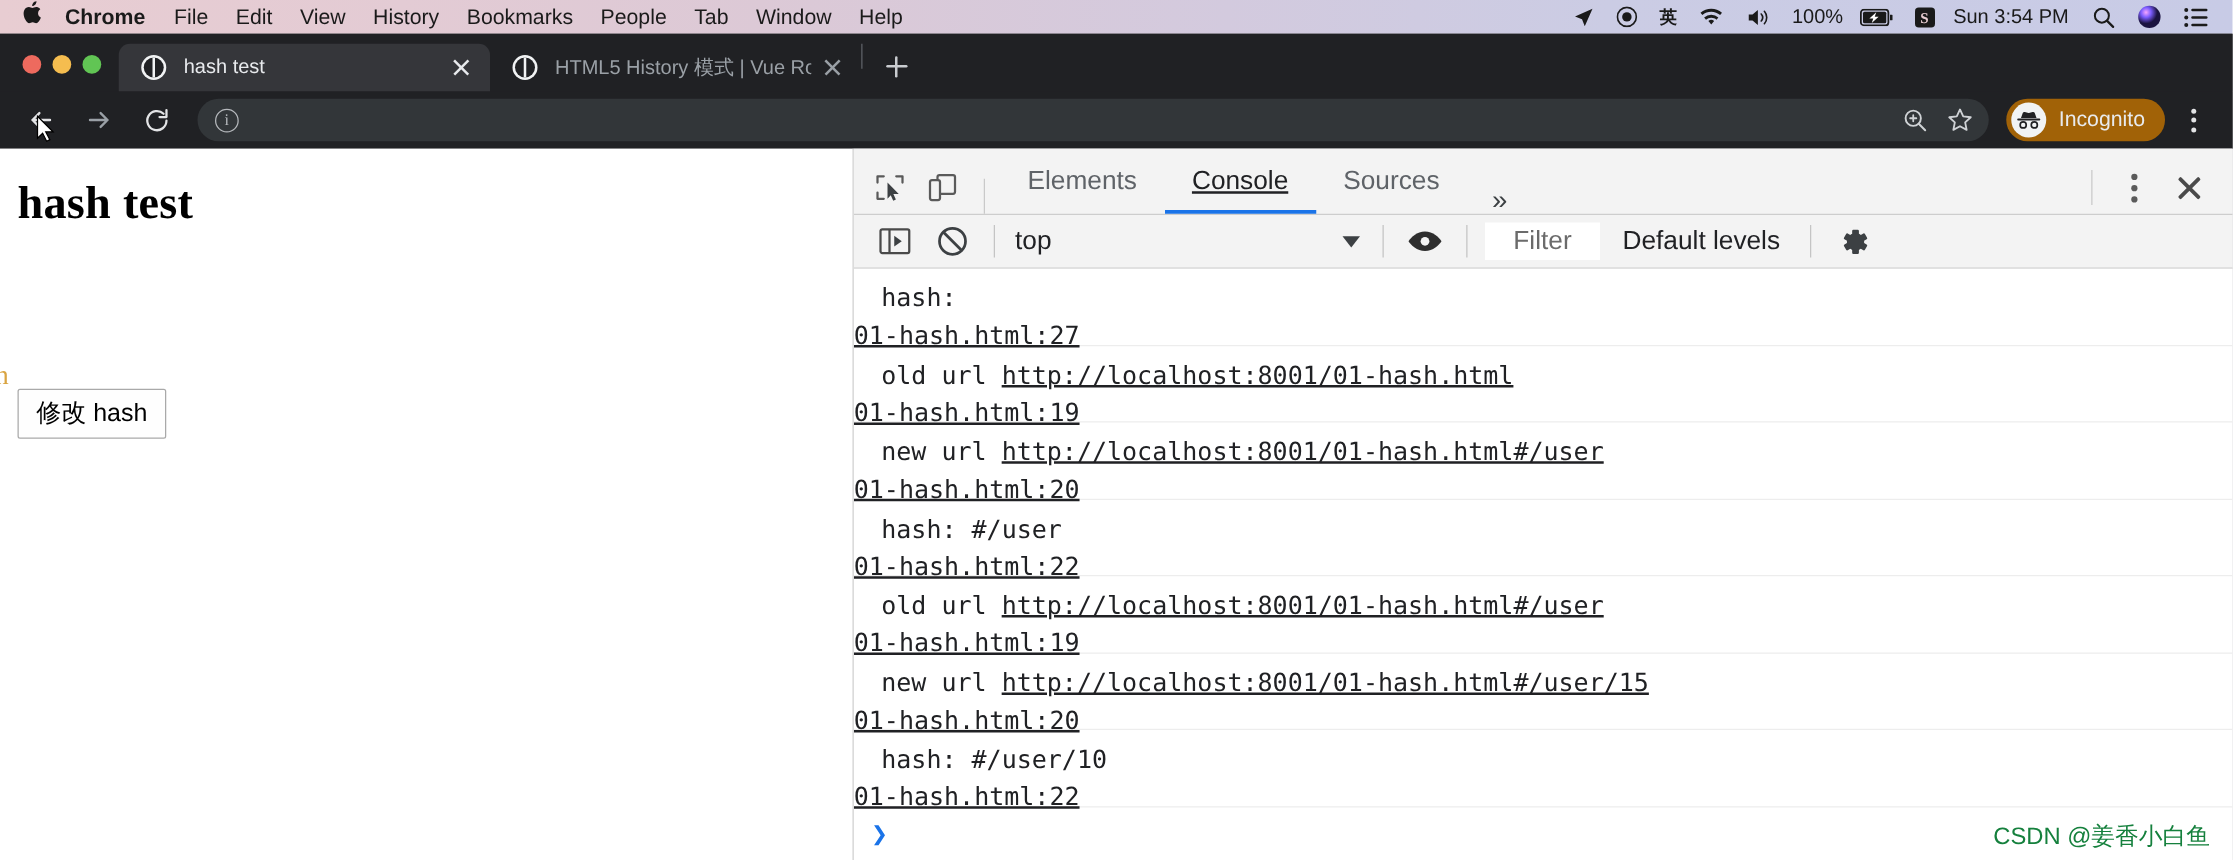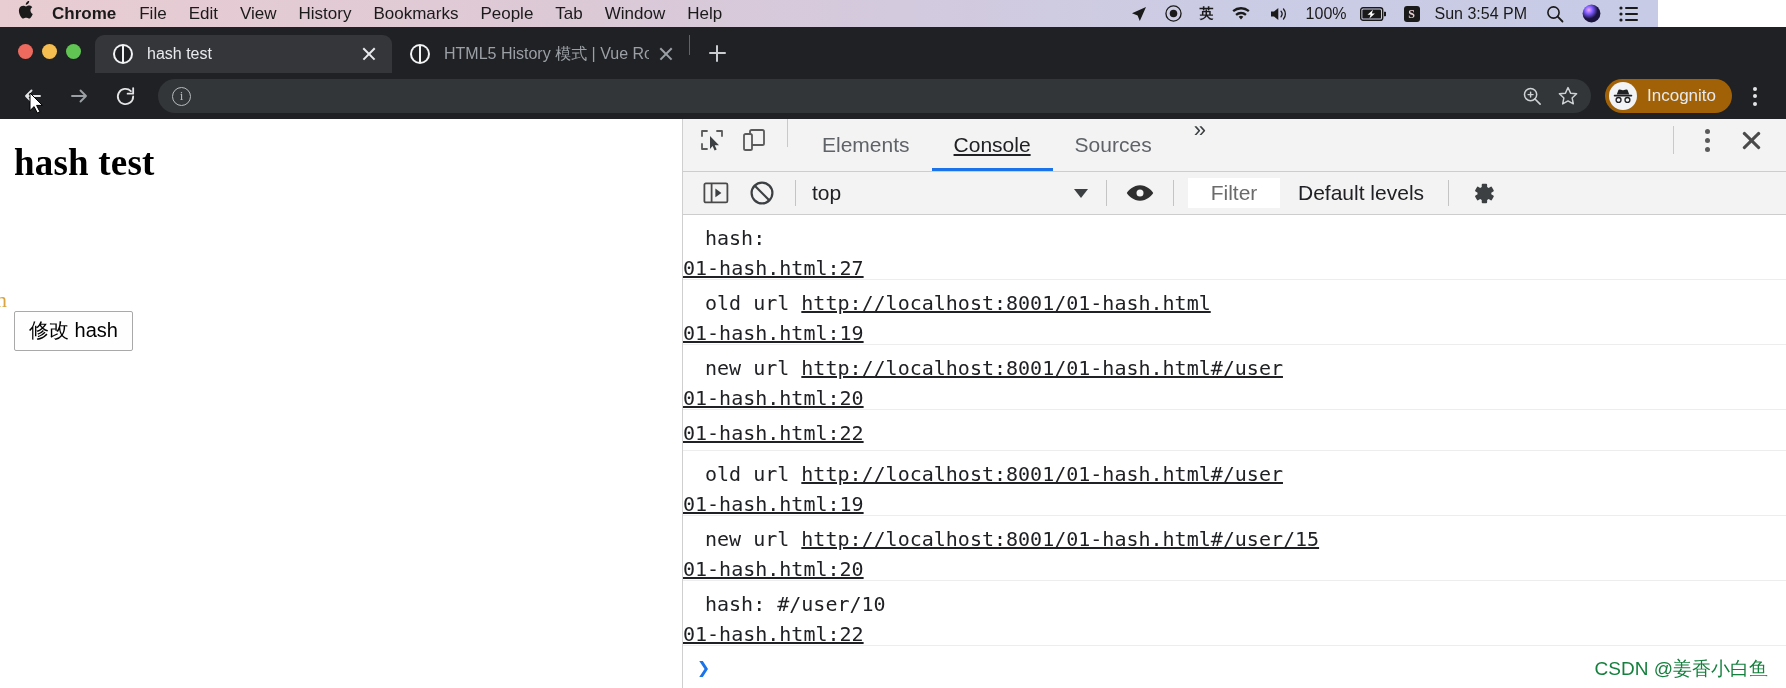--- a/index.html
+++ b/index.html
@@ -6,21 +6,21 @@
   html, body {
     width: 1786px; height: 688px;
     overflow: hidden;
     background: #ffffff;
     font-family: "Liberation Sans", sans-serif;
   }
 
   
   .menubar {
     position: absolute; left: 0; top: 0;
-    width: 1658px; height: 27px;
+    width: 1786px; height: 27px;
     background: linear-gradient(to right, #e8cdd2 0%, #e3cbd4 18%, #dcc9d6 34%, #d3cade 55%, #cbcce4 72%, #c8cbe6 100%);
     display: flex; align-items: center;
     font-size: 17px; color: #1a1a1a;
     padding: 0 10px 0 14px;
   }
   .mb-left { display: flex; align-items: center; gap: 0; }
   .mb-item { padding: 0 11px; white-space: nowrap; line-height: 27px; }
   .mb-apple { padding: 0 11px 0 4px; font-size: 17px; position: relative; top: -1px; }
   .mb-app { font-weight: bold; padding: 0 12px 0 8px; }
   .mb-right { margin-left: auto; display: flex; align-items: center; gap: 0; }
@@ -179,21 +179,21 @@
 
   
   .devtools {
     width: 1103px; height: 569px; background: #fff;
     display: flex; flex-direction: column;
     font-family: "Liberation Sans", sans-serif;
   }
   .dt-header {
     height: 53px; background: #f3f3f3;
     border-bottom: 1px solid #cdcdcd;
-    display: flex; align-items: flex-start; padding: 0 0 0 8px;
+    display: flex; align-items: flex-end; padding: 0 0 0 8px;
   }
   .dt-ic {
     width: 42px; height: 42px; display: flex; align-items: center; justify-content: center;
     color: #5a5a5a;
   }
   .dt-vsep { width: 1px; height: 28px; background: #c9c9c9; margin: 0 12px; }
   .dt-tab {
     height: 52px; display: flex; align-items: center;
     padding: 0 22px; font-size: 21px; color: #5f6368;
     position: relative; white-space: nowrap;
@@ -553,20 +553,21 @@
       </div>
 
       <div class="log-row">
         <span class="log-gutter"></span>
         <span class="log-msg"><span>new url </span><u>http://localhost:8001/01-hash.html#/user</u></span>
         <span class="log-src">01-hash.html:20</span>
       </div>
 
       <div class="log-row">
         <span class="log-gutter"></span>
+        <span class="log-msg"><span>hash: #/user</span><u></u></span>
         <span class="log-src">01-hash.html:22</span>
       </div>
 
       <div class="log-row">
         <span class="log-gutter"></span>
         <span class="log-msg"><span>old url </span><u>http://localhost:8001/01-hash.html#/user</u></span>
         <span class="log-src">01-hash.html:19</span>
       </div>
 
       <div class="log-row">

